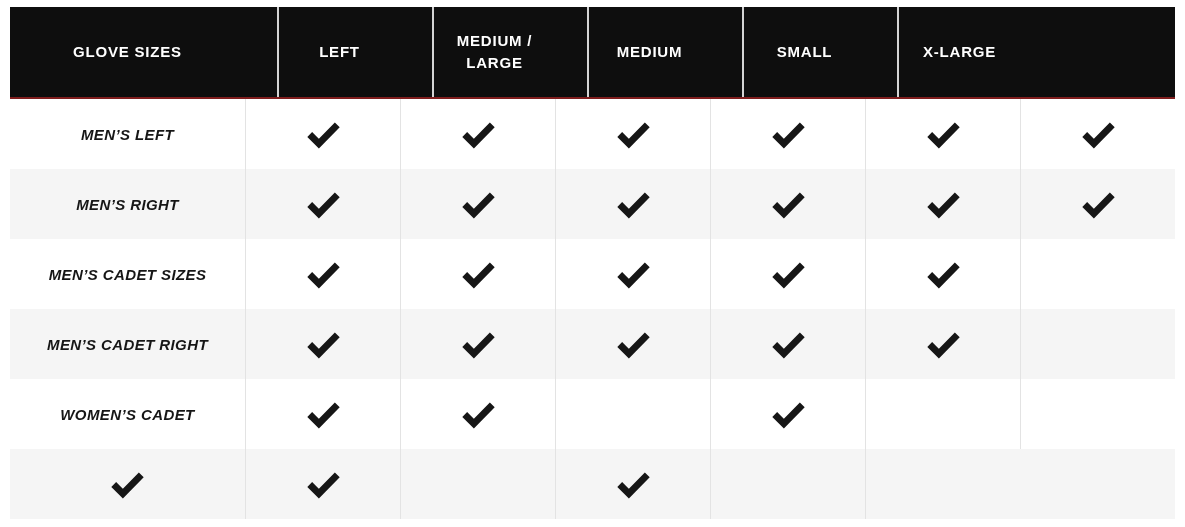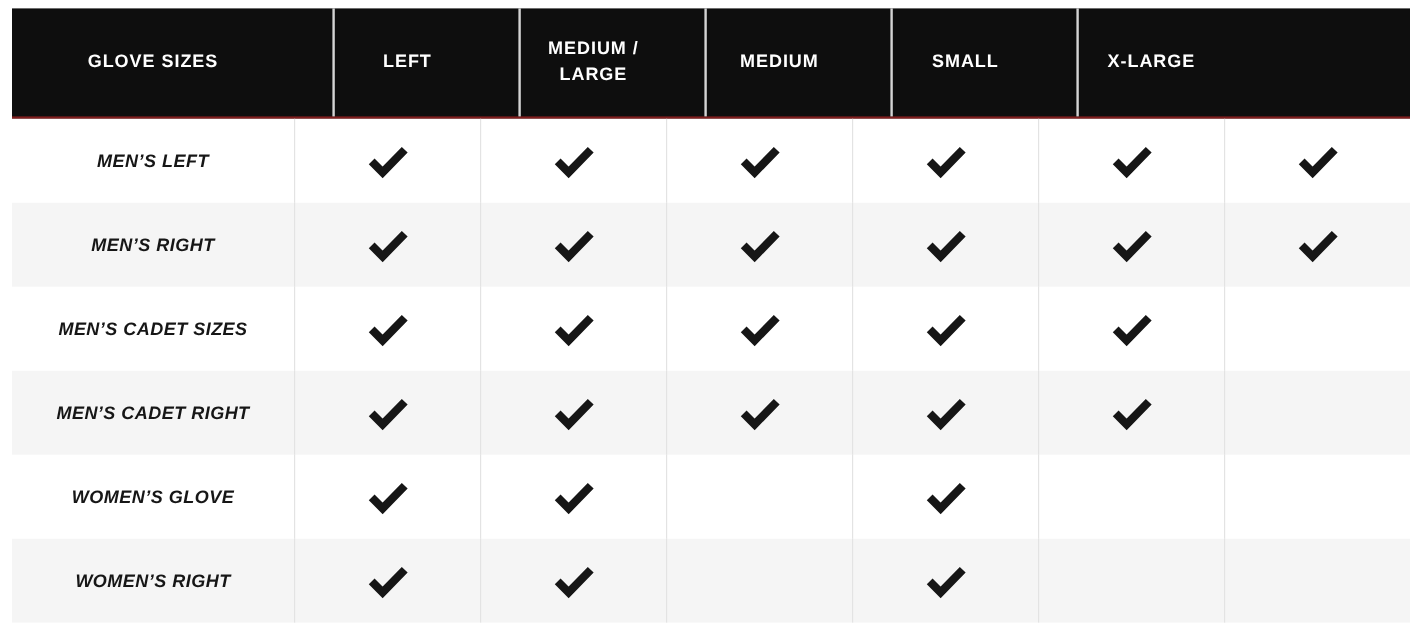--- a/index.html
+++ b/index.html
@@ -210,42 +210,41 @@
           </svg>
         </div>
         <div class="cell check-cell">
           <svg width="35" height="29" viewBox="0 0 24 20">
             <path d="M2.5 10 L8.8 16.3 L21.5 3.3" fill="none" stroke="#161616" stroke-width="4.7" stroke-linecap="butt" stroke-linejoin="miter"></path>
           </svg>
         </div>
         <div class="cell check-cell"></div>
       </div>
       <div class="grid-row body-row">
-        <div class="cell label-cell">WOMEN’S GLOVE</div>
-        <div class="cell check-cell">
-          <svg width="35" height="29" viewBox="0 0 24 20">
-            <path d="M2.5 10 L8.8 16.3 L21.5 3.3" fill="none" stroke="#161616" stroke-width="4.7" stroke-linecap="butt" stroke-linejoin="miter"></path>
-          </svg>
-        </div>
-        <div class="cell check-cell">
-          <svg width="35" height="29" viewBox="0 0 24 20">
-            <path d="M2.5 10 L8.8 16.3 L21.5 3.3" fill="none" stroke="#161616" stroke-width="4.7" stroke-linecap="butt" stroke-linejoin="miter"></path>
-          </svg>
-        </div>
-        <div class="cell check-cell"></div>
-        <div class="cell check-cell">
-          <svg width="35" height="29" viewBox="0 0 24 20">
-            <path d="M2.5 10 L8.8 16.3 L21.5 3.3" fill="none" stroke="#161616" stroke-width="4.7" stroke-linecap="butt" stroke-linejoin="miter"></path>
-          </svg>
-        </div>
-        <div class="cell check-cell"></div>
-        <div class="cell check-cell"></div>
-      </div>
-      <div class="grid-row body-row">
-        <div class="cell label-cell">WOMEN’S RIGHT</div>
+        <div class="cell label-cell">WOMEN’S CADET</div>
+        <div class="cell check-cell">
+          <svg width="35" height="29" viewBox="0 0 24 20">
+            <path d="M2.5 10 L8.8 16.3 L21.5 3.3" fill="none" stroke="#161616" stroke-width="4.7" stroke-linecap="butt" stroke-linejoin="miter"></path>
+          </svg>
+        </div>
+        <div class="cell check-cell">
+          <svg width="35" height="29" viewBox="0 0 24 20">
+            <path d="M2.5 10 L8.8 16.3 L21.5 3.3" fill="none" stroke="#161616" stroke-width="4.7" stroke-linecap="butt" stroke-linejoin="miter"></path>
+          </svg>
+        </div>
+        <div class="cell check-cell"></div>
+        <div class="cell check-cell">
+          <svg width="35" height="29" viewBox="0 0 24 20">
+            <path d="M2.5 10 L8.8 16.3 L21.5 3.3" fill="none" stroke="#161616" stroke-width="4.7" stroke-linecap="butt" stroke-linejoin="miter"></path>
+          </svg>
+        </div>
+        <div class="cell check-cell"></div>
+        <div class="cell check-cell"></div>
+      </div>
+      <div class="grid-row body-row">
         <div class="cell check-cell">
           <svg width="35" height="29" viewBox="0 0 24 20">
             <path d="M2.5 10 L8.8 16.3 L21.5 3.3" fill="none" stroke="#161616" stroke-width="4.7" stroke-linecap="butt" stroke-linejoin="miter"></path>
           </svg>
         </div>
         <div class="cell check-cell">
           <svg width="35" height="29" viewBox="0 0 24 20">
             <path d="M2.5 10 L8.8 16.3 L21.5 3.3" fill="none" stroke="#161616" stroke-width="4.7" stroke-linecap="butt" stroke-linejoin="miter"></path>
           </svg>
         </div>

